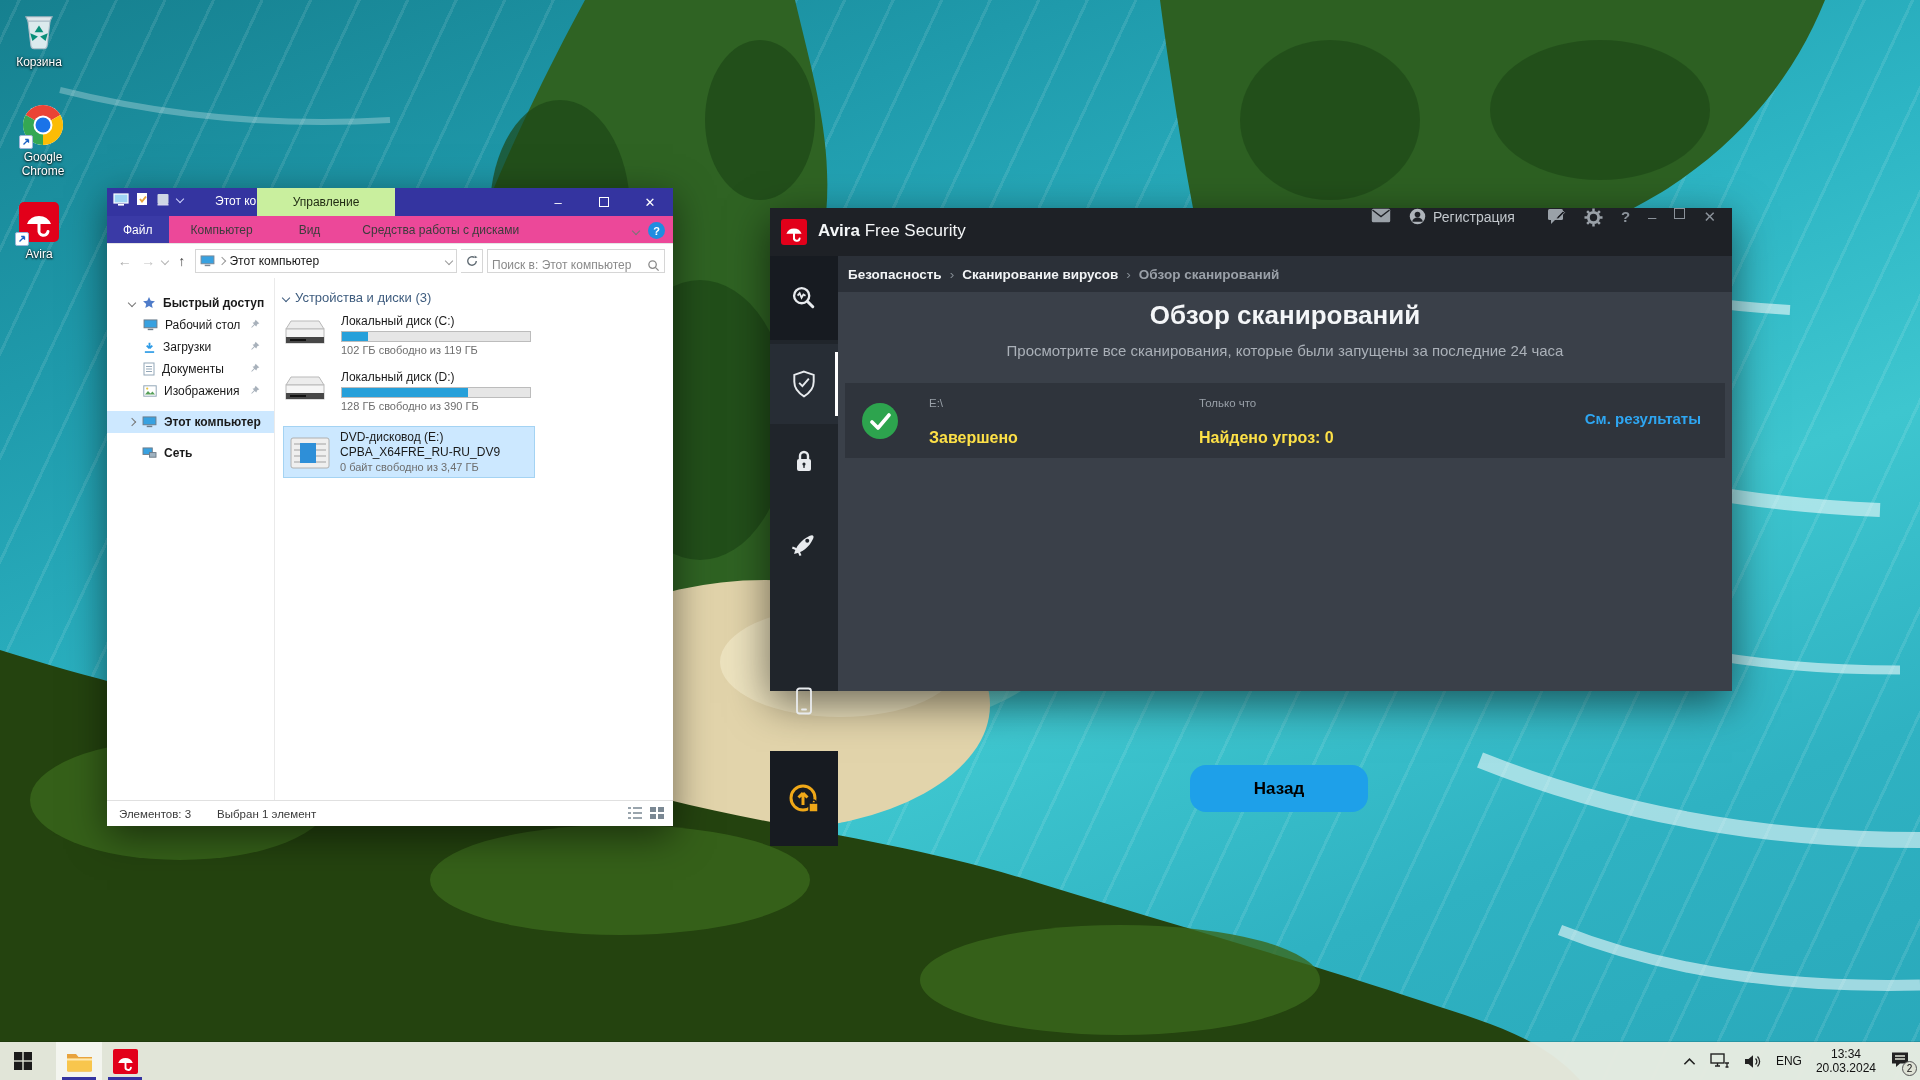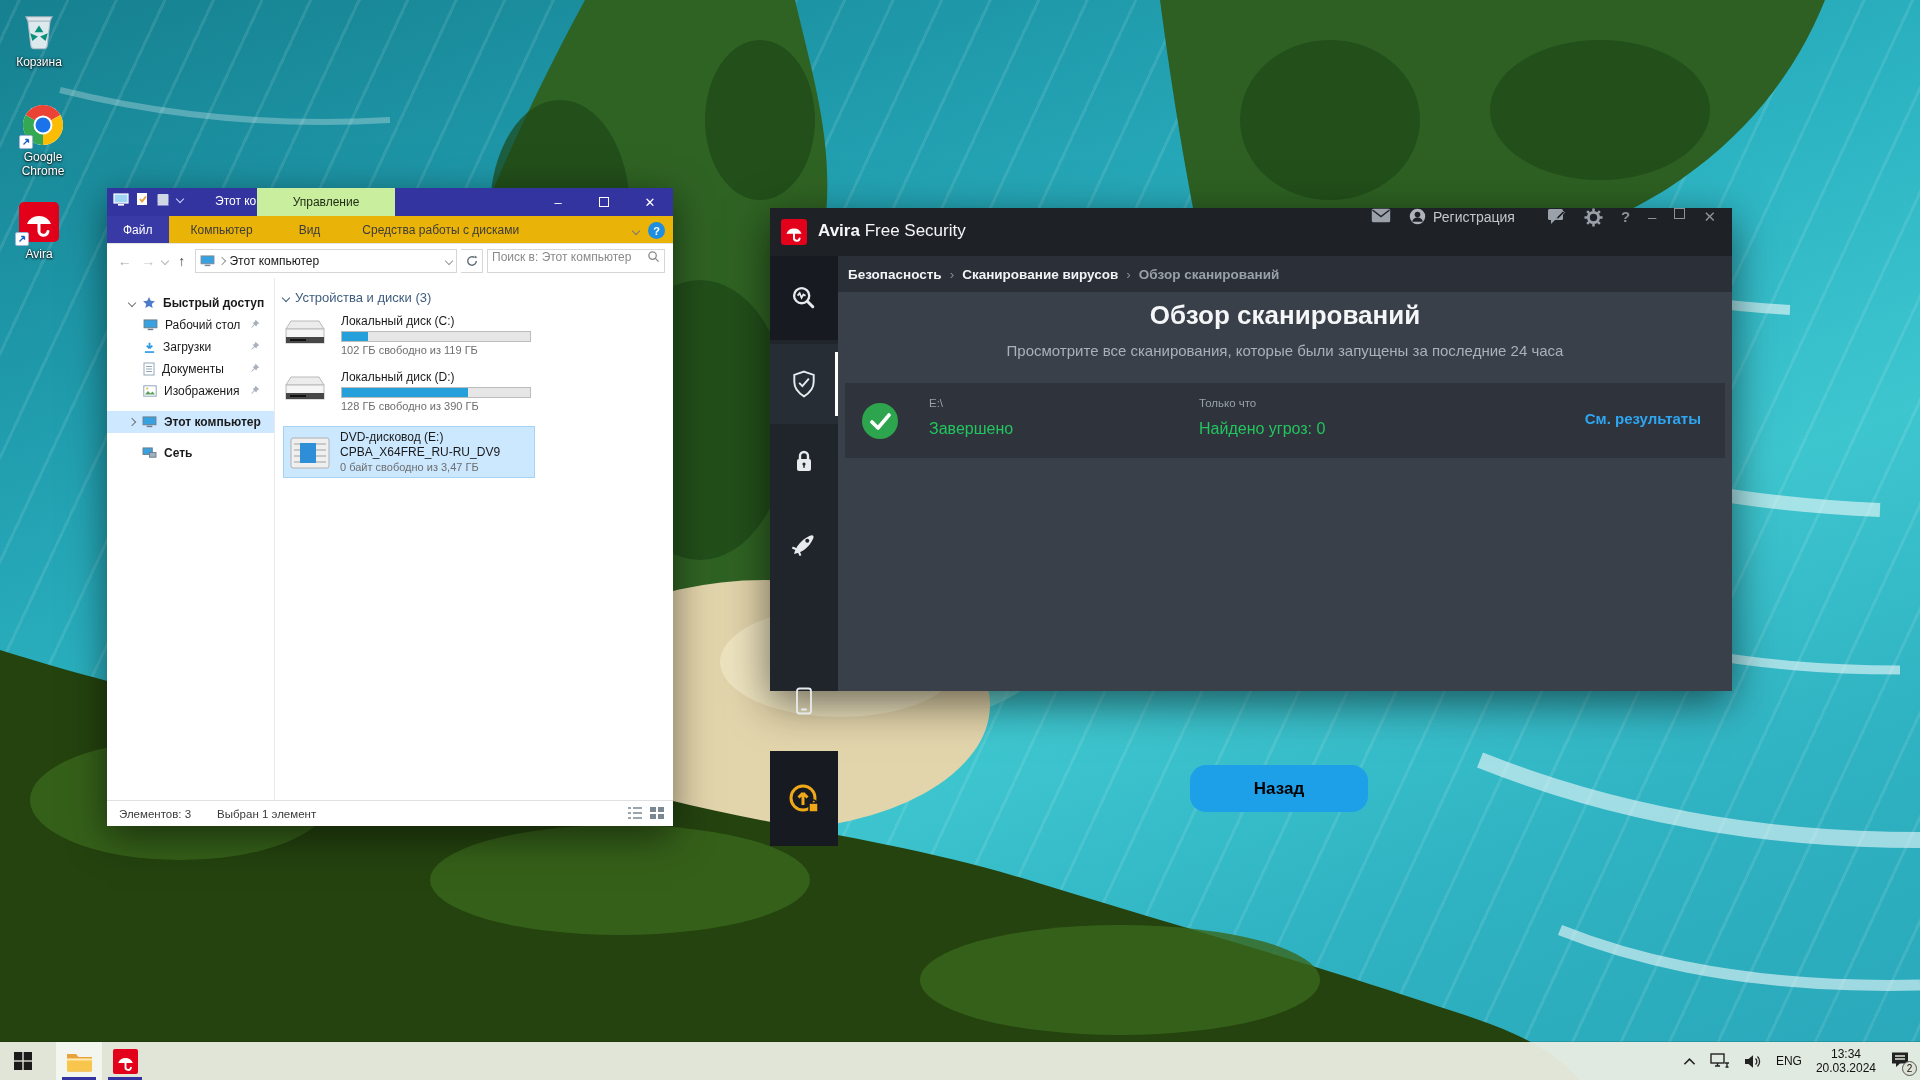--- a/index.html
+++ b/index.html
@@ -20,30 +20,30 @@
 
   
   .exp { position:absolute; left:107px; top:188px; width:566px; height:638px;
     background:#fff; box-shadow:0 10px 36px rgba(0,0,0,.5); font-size:12px; color:#1a1a1a; }
   .exp-title { position:absolute; left:0; top:0; right:0; height:28px; background:#3434a0; color:#fff; }
   .exp-qat { position:absolute; left:6px; top:4px; display:flex; align-items:center; gap:7px; }
   .exp-title .ttl { position:absolute; left:108px; top:6px; font-size:12px; color:#fff; white-space:nowrap; }
   .ctx-tab { position:absolute; left:150px; top:0; width:138px; height:28px; background:#c9ef9e; color:#1f2a12;
     display:flex; align-items:center; justify-content:center; font-size:12px; }
   .capbtn { position:absolute; top:0; width:46px; height:28px; display:flex; align-items:center; justify-content:center; color:#fff; font-size:13px; }
-  .exp-tabs { position:absolute; left:0; top:28px; right:0; height:28px; background:#eab308; border-bottom:1px solid #e4e4e4; display:flex; align-items:stretch; }
+  .exp-tabs { position:absolute; left:0; top:28px; right:0; height:28px; background:#ec4899; border-bottom:1px solid #e4e4e4; display:flex; align-items:stretch; }
   .exp-tabs .ftab { background:#3a3aa6; color:#fff; padding:0 16px; display:flex; align-items:center; }
   .exp-tabs .tab { padding:0 14px; display:flex; align-items:center; color:#3c3c3c; }
   .rib-help { position:absolute; right:8px; top:34px; width:17px; height:17px; border-radius:50%; background:#1f8de0; color:#fff;
     font-size:11px; font-weight:bold; display:flex; align-items:center; justify-content:center; }
   .exp-addr { position:absolute; left:0; top:56px; right:0; height:34px; background:#fff; display:flex; align-items:center; padding:0 8px; gap:4px; }
   .navarr { font-size:14px; width:20px; text-align:center; }
   .addrbox { height:24px; flex:0 0 262px; border:1px solid #d6d6d6; display:flex; align-items:center; padding:0 4px; gap:4px; background:#fff; }
   .rfr { width:22px; height:24px; border:1px solid #d6d6d6; border-left:none; display:flex; align-items:center; justify-content:center; }
-  .searchbox { height:24px; flex:1; border:1px solid #d6d6d6; display:flex; align-items:flex-start; padding:0 4px; background:#fff; }
+  .searchbox { height:24px; flex:1; border:1px solid #d6d6d6; display:flex; align-items:flex-end; padding:0 4px; background:#fff; }
   .searchbox input { border:none; outline:none; flex:1; font-size:12px; font-family:inherit; color:#444; }
   .searchbox input::placeholder { color:#8a8a8a; opacity:1; }
   .exp-body { position:absolute; left:0; top:90px; right:0; bottom:26px; display:flex; }
   .exp-side { width:168px; border-right:1px solid #eaeaea; padding-top:14px; position:relative; }
   .srow { height:22px; display:flex; align-items:center; gap:7px; padding-left:36px; position:relative; white-space:nowrap; }
   .srow.root { padding-left:22px;font-weight:bold; }
   .srow.sel { background:#cde8ff; }
   .srow .pin { position:absolute; right:14px; top:5px; opacity:.75; }
   .gap8 { height:9px; }
   .exp-files { flex:1; position:relative; }
@@ -85,21 +85,21 @@
   .av-bread .sep { color:#858c94; }
   .av-bread .cur { font-weight:700; color:#9aa0a8; }
   .av-content { position:absolute; left:68px; right:0; top:84px; bottom:0; background:#3a4049; }
   .av-h1 { position:absolute; top:8px; left:0; right:0; text-align:center; font-size:26px; font-weight:600; color:#f4f6f8; }
   .av-sub { position:absolute; top:50px; left:0; right:0; text-align:center; font-size:15px; color:#aab0b8; }
   .scanrow { position:absolute; left:7px; right:7px; top:91px; height:75px; background:#2f343c; }
   .scanrow .okc { position:absolute; left:17px; top:20px; width:36px; height:36px; border-radius:50%; background:#2da44e; }
   .scanrow .c1 { position:absolute; left:84px; top:13px; }
   .scanrow .c2 { position:absolute; left:354px; top:13px; }
   .scanrow .small { font-size:11.5px; color:#99a0a8; line-height:15px; }
-  .scanrow .big { margin-top:9px; font-size:16px; font-weight:400; color:#22c55e; }
+  .scanrow .big { margin-top:18px; font-size:16px; font-weight:700; color:#fde047; }
   .scanrow .link { position:absolute; right:24px; top:27px; font-size:15px; font-weight:600; color:#2ea6f2; }
   .backbtn { position:absolute; left:352px; top:473px; width:178px; height:47px; background:#1ea0e9; border:none; border-radius:16px;
     color:#000000; font-size:17px; font-weight:700; font-family:inherit; }
 
   
   .taskbar { position:absolute; left:0; bottom:0; width:1920px; height:38px; background:rgba(233,236,225,.96);
     display:flex; align-items:stretch; box-shadow:0 -1px 0 rgba(0,0,0,.12); }
   .tb-btn { width:46px; display:flex; align-items:center; justify-content:center; position:relative; }
   .tb-btn.open::after { content:""; position:absolute; left:6px; right:6px; bottom:0; height:3px; background:#3434a0; }
   .tb-btn.fg { background:rgba(255,255,255,.6); }

